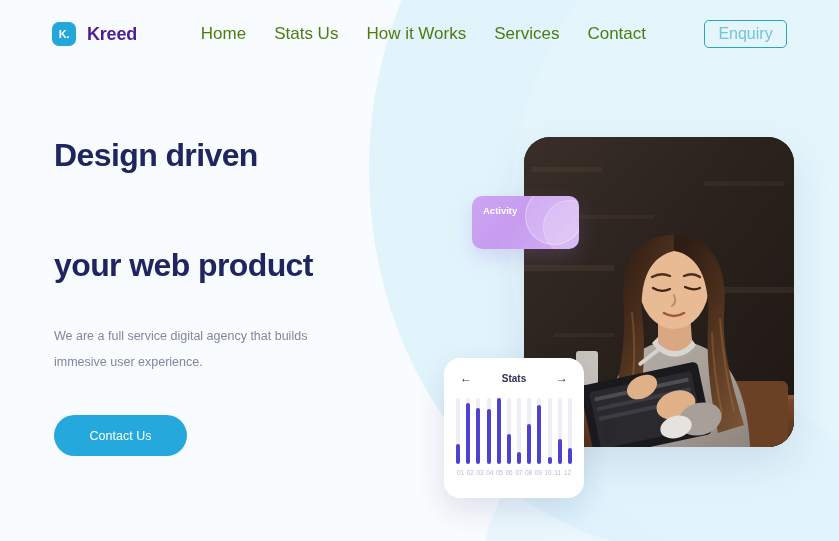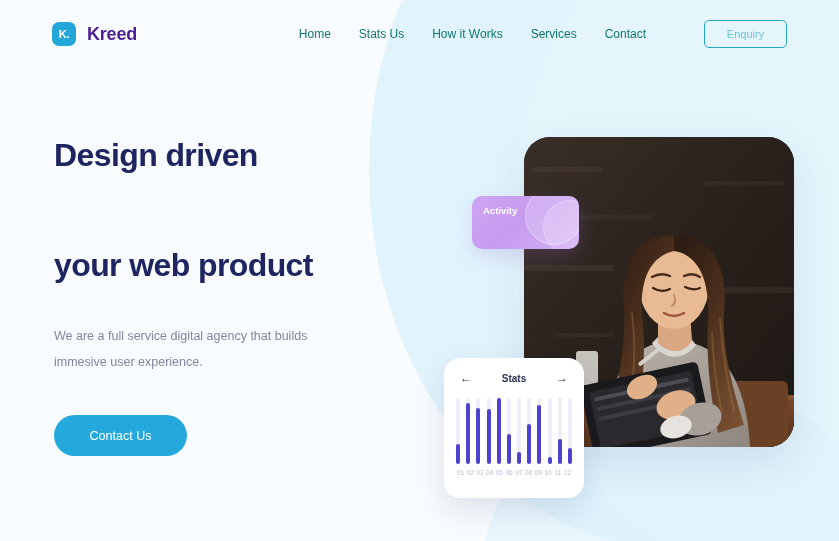--- a/index.html
+++ b/index.html
@@ -65,35 +65,35 @@
   .brand-name {
     font-size:18px; font-weight:bold;
     color:#4c1d95; letter-spacing:-.2px;
   }
 
   .nav {
     margin-left:auto;
     display:flex; align-items:center; gap:28px;
   }
   .nav-link {
-    font-size:12px;
-    color:#0f766e;
+    font-size:17px;
+    color:#4d7c0f;
     text-decoration:none;
     white-space:nowrap;
     cursor:pointer;
     text-align:center;
   }
   .enquiry-btn {
     margin-left:30px;
     width:83px; height:28px;
     border:1px solid #27a5c4;
     border-radius:5px;
     background:transparent;
     color:#74c4d8;
-    font-size:11px;
+    font-size:16px;
     font-family:"Liberation Sans", sans-serif;
     cursor:pointer;
     display:flex; align-items:center; justify-content:center;
   }
 
   
   .hero-left {
     position:absolute;
     left:54px; top:128px;
     width:420px;

